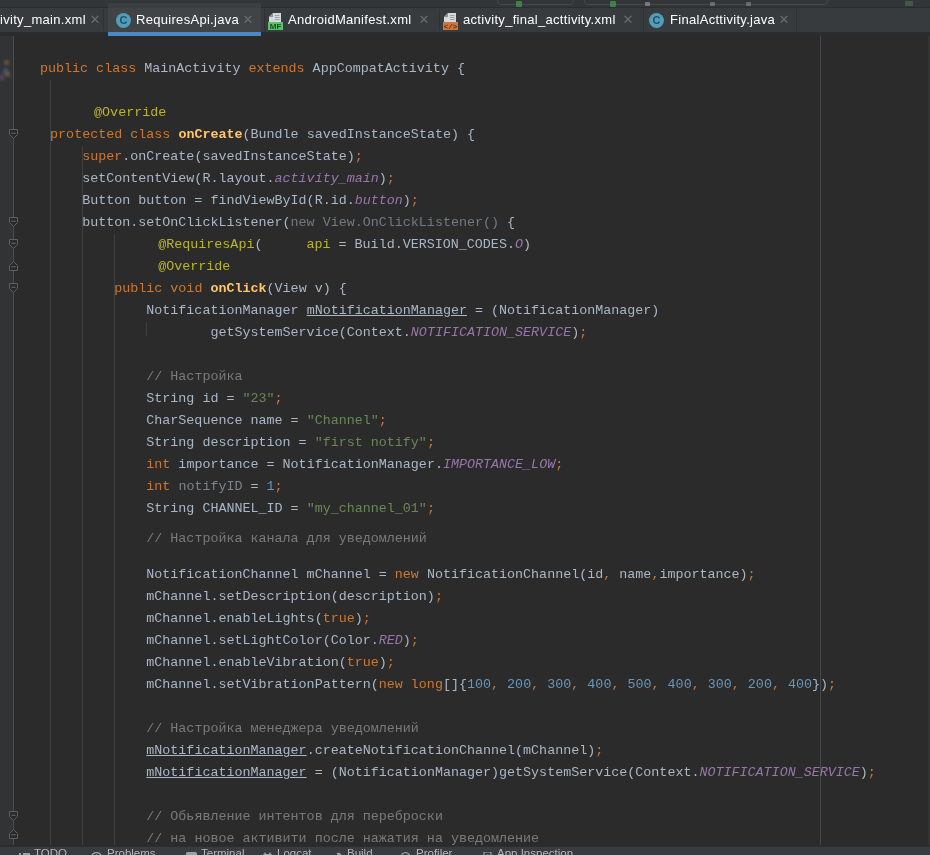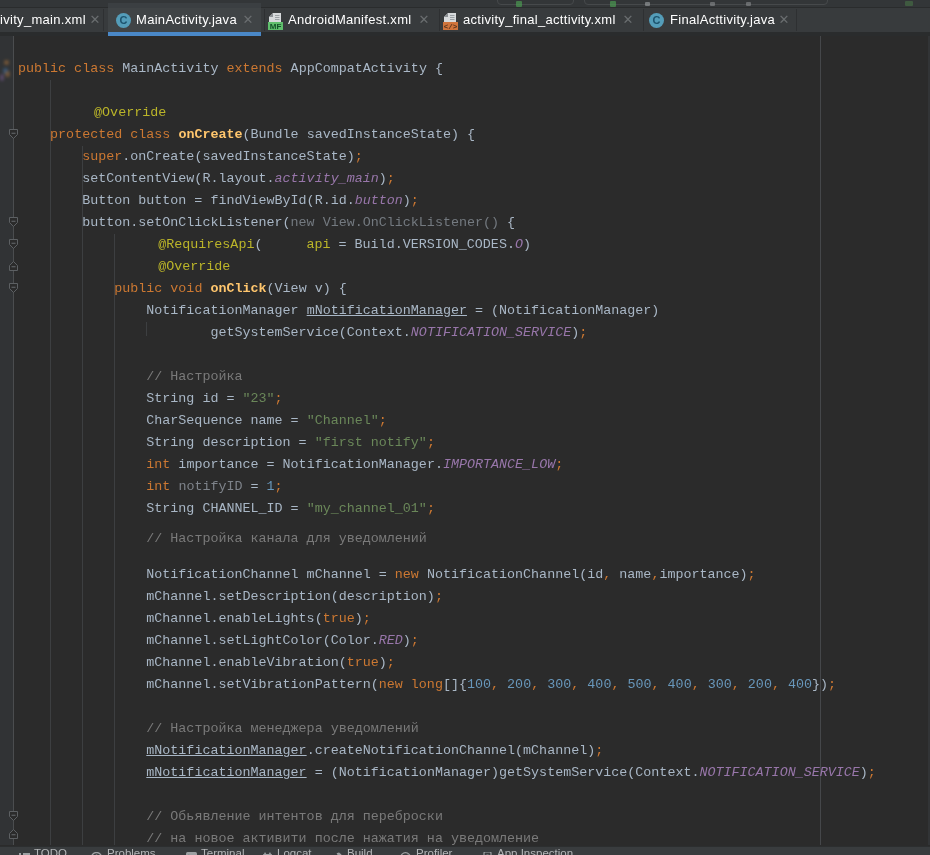--- a/index.html
+++ b/index.html
@@ -51,21 +51,21 @@
 <div class="abs" style="left:905px;top:1px;width:8px;height:5px;background:#3f5a40;border-radius:1px;"></div>
 <div class="abs" id="tabrow"></div>
 <div class="abs" id="tabunder"></div>
 <div class="tabtxt" style="left:0px;top:8px;">ivity_main.xml</div>
 <div class="x" style="left:87px;top:12px;">✕</div>
 <div class="tsep" style="left:103px;top:9px;"></div>
 <div class="tab" style="left:108px;top:8px;width:153px;background:#404446;"></div>
 <div class="abs" style="left:108px;top:32px;width:153px;height:4px;background:#4a88c7;"></div>
 <div class="abs" style="left:116px;top:13px;width:15px;height:15px;border-radius:50%;background:#549db9;"></div>
 <div class="abs" style="left:116px;top:13px;width:15px;height:15px;line-height:15px;font-size:11px;font-weight:bold;color:#1d546e;text-align:center;line-height:14px;">C</div>
-<div class="tabtxt" style="left:136px;top:8px;">MainActivity.java</div>
+<div class="tabtxt" style="left:136px;top:8px;">RequiresApi.java</div>
 <div class="x" style="left:240px;top:12px;">✕</div>
 <div class="tsep" style="left:264px;top:9px;"></div>
 <svg class="abs" style="left:266px;top:12px;" width="19" height="19" viewBox="0 0 19 19">
     <path d="M7 1 L15 1 L15 10 L3 10 L3 5 Z" fill="#d7dadc"></path>
     <path d="M7 1 L7 5 L3 5 Z" fill="#8b9094"></path>
     <rect x="9" y="3" width="4.5" height="1" fill="#9aa0a4"></rect>
     <rect x="9" y="5" width="4.5" height="1" fill="#9aa0a4"></rect>
     <rect x="9" y="7" width="4.5" height="1" fill="#9aa0a4"></rect>
     <rect x="2" y="10" width="15" height="8" fill="#5fbe6c"></rect>
     <text x="9.5" y="16.8" font-family="Liberation Sans" font-size="8" font-weight="bold" fill="#14512a" text-anchor="middle">MF</text>
@@ -123,21 +123,21 @@
     <rect x="3.5" y="4.7" width="4" height="1.2" fill="#5d6063"></rect>
   </svg>
 <svg class="abs" style="left:8px;top:810px;" width="11" height="12" viewBox="0 0 11 12">
     <path d="M1.5 1.5 h8 v5 l-4 4 l-4 -4 z" fill="#2b2b2b" stroke="#5d6063" stroke-width="1"></path>
     <rect x="3.5" y="4.7" width="4" height="1.2" fill="#5d6063"></rect>
   </svg>
 <svg class="abs" style="left:8px;top:828px;" width="11" height="12" viewBox="0 0 11 12">
     <path transform="scale(1,-1) translate(0,-12)" d="M1.5 1.5 h8 v5 l-4 4 l-4 -4 z" fill="#2b2b2b" stroke="#5d6063" stroke-width="1"></path>
     <rect transform="scale(1,-1) translate(0,-12)" x="3.5" y="4.7" width="4" height="1.2" fill="#5d6063"></rect>
   </svg>
-<div class="code" style="top:58px;"><span class="k">public class</span> MainActivity <span class="k">extends</span> AppCompatActivity {</div>
+<div class="code" style="top:58px;margin-left:22px;"><span class="k">public class</span> MainActivity <span class="k">extends</span> AppCompatActivity {</div>
 <div class="code" style="top:102px;">    <span class="a">@Override</span></div>
 <div class="code" style="top:124px;">    <span class="k">protected class</span> <span class="m">onCreate</span>(Bundle savedInstanceState) {</div>
 <div class="code" style="top:146px;">        <span class="k">super</span>.onCreate(savedInstanceState)<span class="k">;</span></div>
 <div class="code" style="top:168px;">        setContentView(R.layout.<span class="f">activity_main</span>)<span class="k">;</span></div>
 <div class="code" style="top:190px;">        Button button = findViewById(R.id.<span class="f">button</span>)<span class="k">;</span></div>
 <div class="code" style="top:212px;">        button.setOnClickListener(<span class="g">new View.OnClickListener()</span> {</div>
 <div class="code" style="top:234px;">            <span class="a">@RequiresApi</span>(<span class="a">api</span> = Build.VERSION_CODES.<span class="f">O</span>)</div>
 <div class="code" style="top:256px;">            <span class="a">@Override</span></div>
 <div class="code" style="top:278px;">            <span class="k">public void</span> <span class="m">onClick</span>(View v) {</div>
 <div class="code" style="top:300px;">                NotificationManager <span class="ul">mNotificationManager</span> = (NotificationManager)</div>

